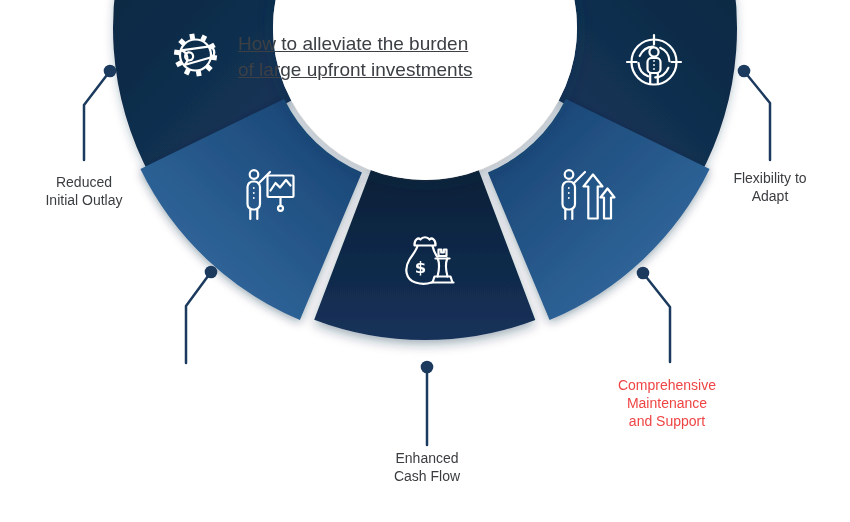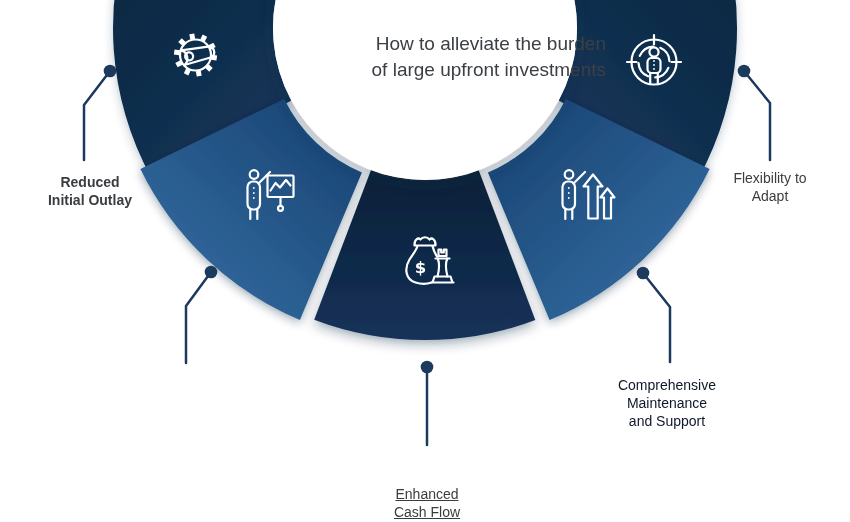--- a/index.html
+++ b/index.html
@@ -6,37 +6,38 @@
   .stage{
     position:relative;
     width:850px;height:522px;
     overflow:hidden;
     background:#ffffff;
     font-family:"Liberation Sans",sans-serif;
   }
   .stage svg{position:absolute;left:0;top:0;}
   .title{
     position:absolute;
-    left:226px;top:31px;width:380px;
-    text-align:right;
+    left:238px;top:31px;width:380px;
+    text-align:left;
     font-size:19px;line-height:26px;
     color:#3c4045;
     white-space:pre-line;
+    text-decoration:underline;
   }
   .seg-label{
     position:absolute;
     width:150px;
     text-align:center;
     font-size:14px;line-height:18px;
     color:#3a3d40;
     white-space:pre-line;
   }
-  .label-0{left:15px;top:173px;font-weight:bold;}
+  .label-0{left:9px;top:173px;}
   .label-1{left:111px;top:376px;}
-  .label-2{left:352px;top:485px;text-decoration:underline;}
+  .label-2{left:352px;top:449px;}
   .label-3{left:592px;top:376px;}
   .label-4{left:695px;top:169px;}
 </style>
 </head>
 <body>
 
 <div class="stage">
   <svg id="diagram-svg" width="850" height="522" viewBox="0 0 850 522">
 <defs>
   <linearGradient id="gradDark1" gradientUnits="userSpaceOnUse" x1="150" y1="-20" x2="330" y2="150">
@@ -154,18 +155,18 @@
       </g>
     </svg>
 
   <div class="title" style="color: rgb(60, 64, 69);">How to alleviate the burden
 of large upfront investments</div>
 
   <div class="seg-label label-0" style="color: rgb(58, 61, 64);">Reduced
 Initial Outlay</div>
   <div class="seg-label label-2" style="color: rgb(58, 61, 64);">Enhanced
 Cash Flow</div>
-  <div class="seg-label label-3" style="color: #0f172a;">Comprehensive
+  <div class="seg-label label-3" style="color: #ef4444;">Comprehensive
 Maintenance
 and Support</div>
   <div class="seg-label label-4" style="color: rgb(58, 61, 64);">Flexibility to
 Adapt</div>
 </div>
 
 </body></html>

